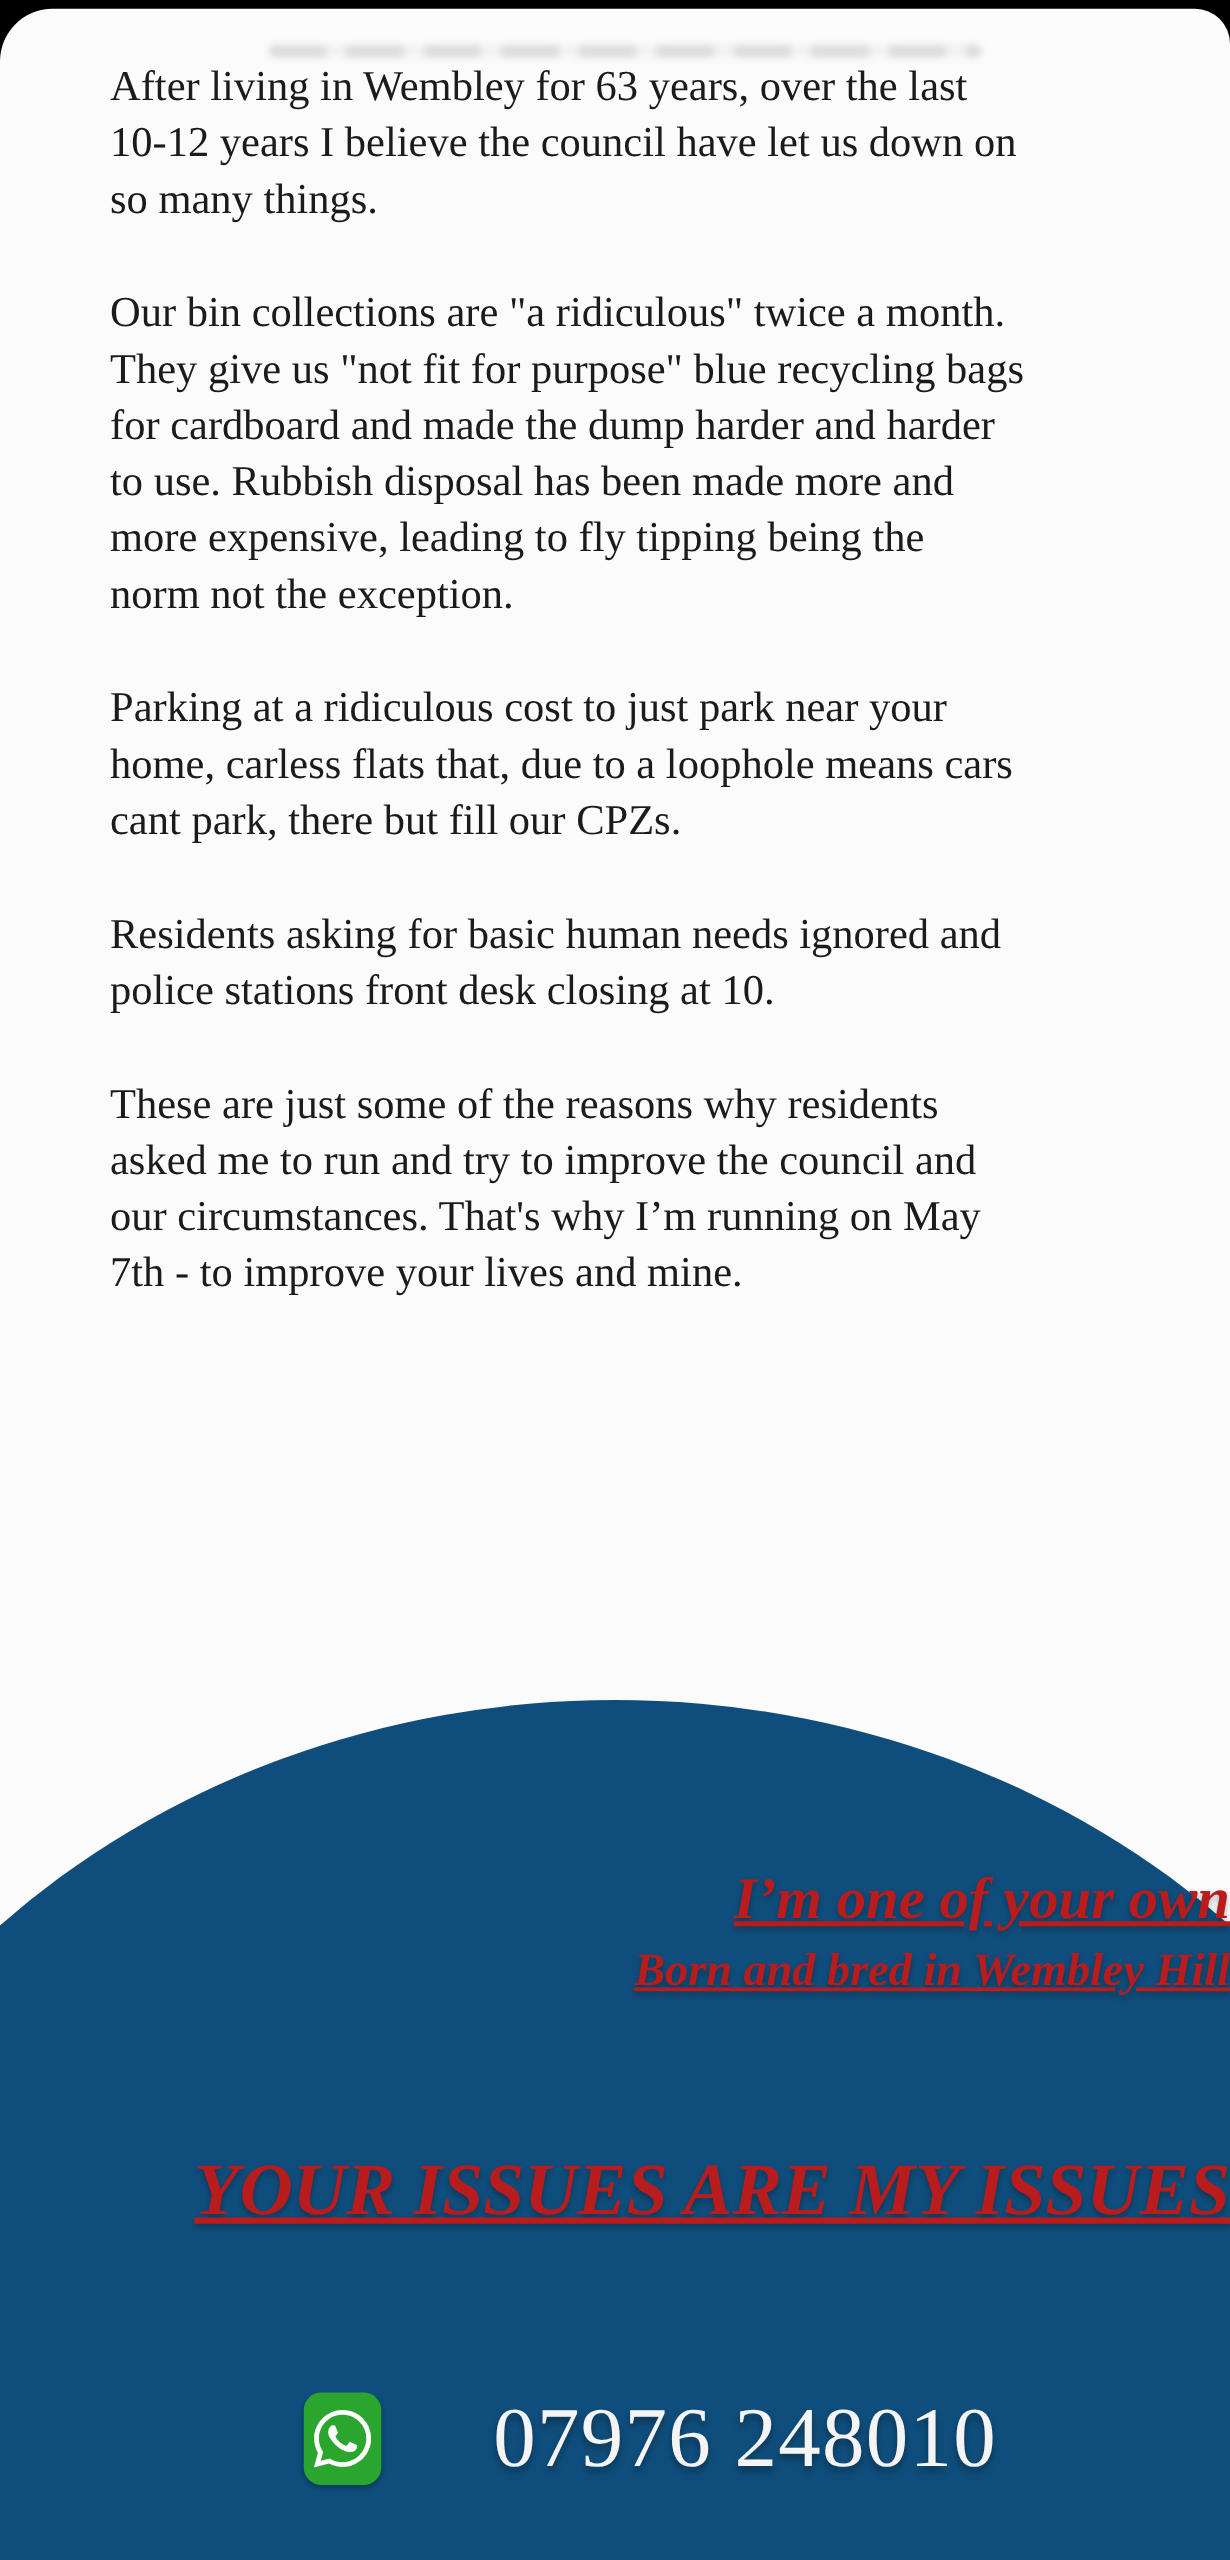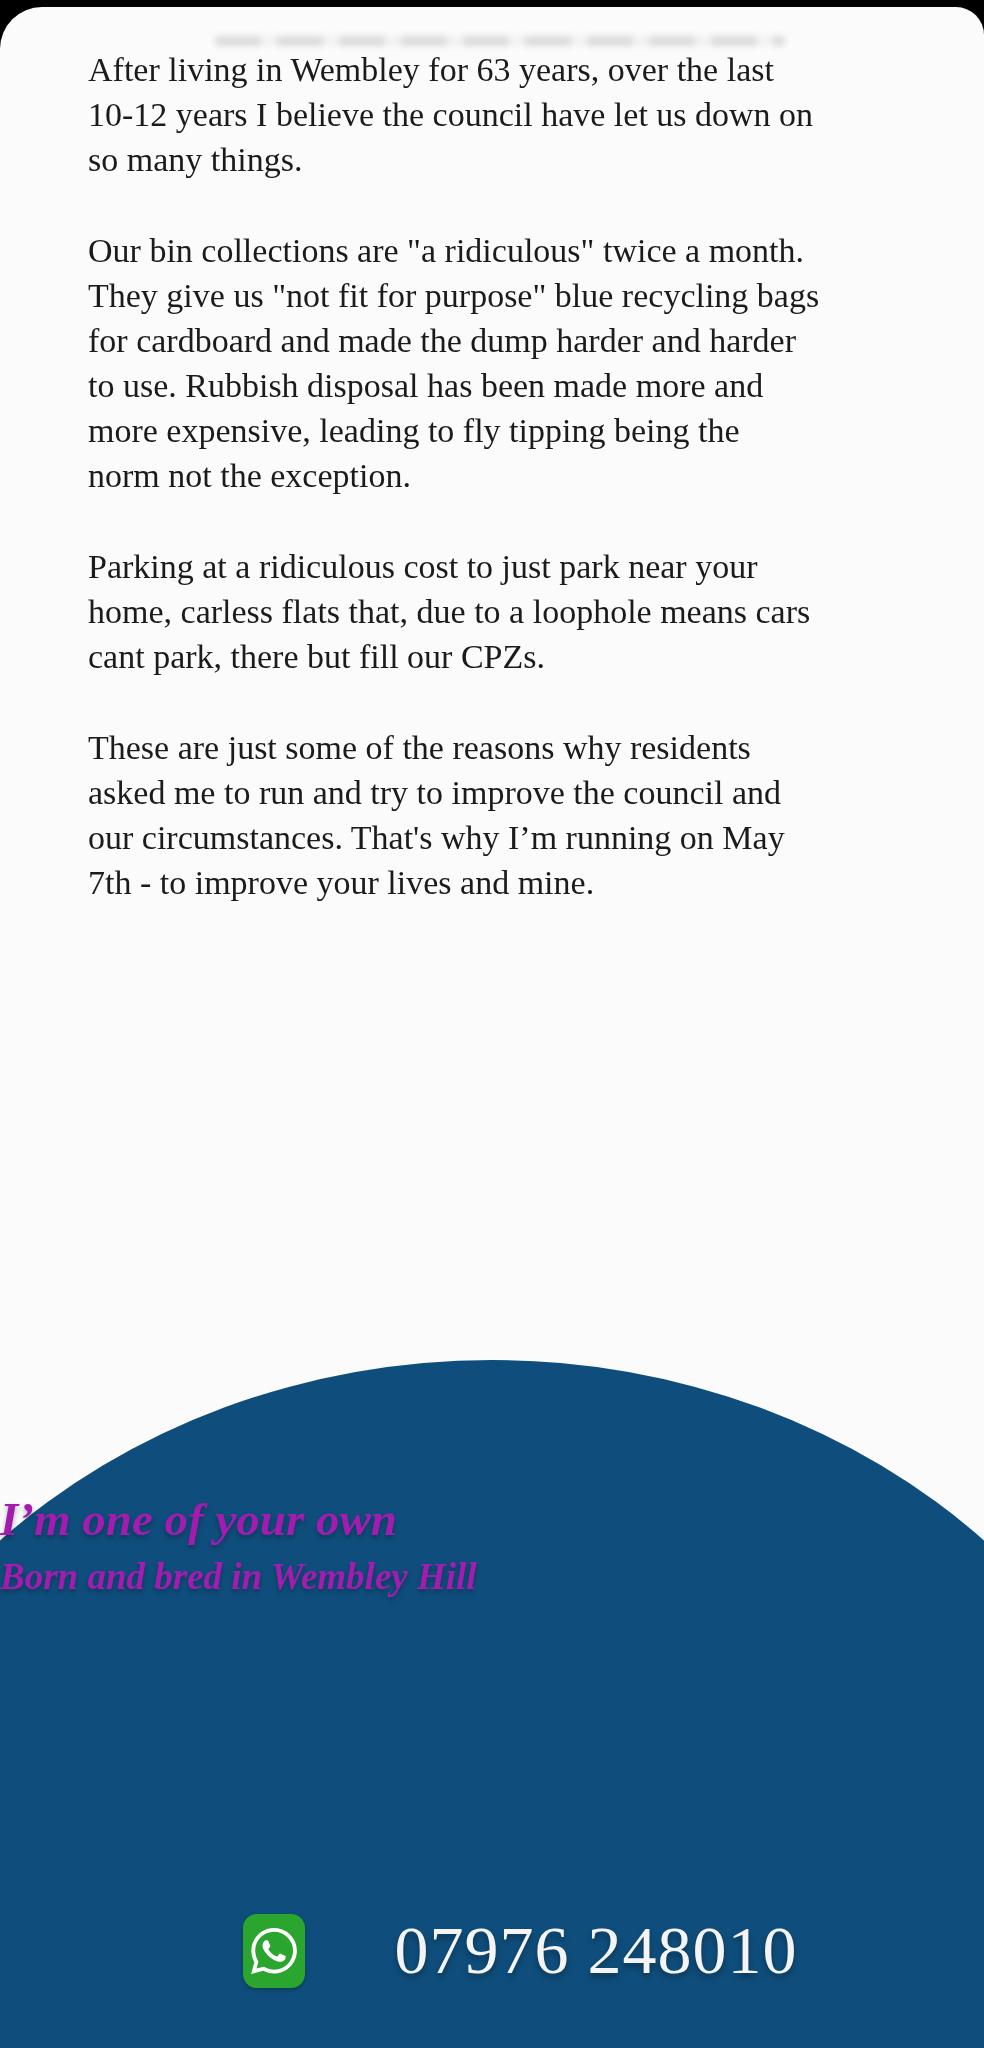--- a/index.html
+++ b/index.html
@@ -43,21 +43,21 @@
     white-space: pre-line;
   }
   
   .dome {
     position: absolute;
     left: -208px; top: 1353px;
     width: 1400px; height: 1250px;
     background: #0f4e7c;
     border-radius: 50%;
   }
-  .dome-text { position: absolute; left: 0; width: 100%; text-align: left; color: #a21caf; }
+  .dome-text { position: absolute; left: 0; width: 100%; text-align: right; color: #b91c1c; text-decoration: underline; }
   .identity-line1 {
     top: 1484px;
     font-size: 47px; line-height: 56px;
     font-weight: bold; font-style: italic;
     text-shadow: 0 3px 5px rgba(0,0,0,0.30);
   }
   .identity-line2 {
     top: 1540px;
     font-size: 37px; line-height: 60px;
     font-weight: bold; font-style: italic;
@@ -109,32 +109,35 @@
 so many things.</p>
     <p>Our bin collections are "a ridiculous" twice a month.
 They give us "not fit for purpose" blue recycling bags
 for cardboard and made the dump harder and harder
 to use. Rubbish disposal has been made more and
 more expensive, leading to fly tipping being the
 norm not the exception.</p>
     <p>Parking at a ridiculous cost to just park near your
 home, carless flats that, due to a loophole means cars
 cant park, there but fill our CPZs.</p>
+    <p>Residents asking for basic human needs ignored and
+police stations front desk closing at 10.</p>
     <p>These are just some of the reasons why residents
 asked me to run and try to improve the council and
 our circumstances. That's why I’m running on May
 7th - to improve your lives and mine.</p>
   </div>
 
   <div class="dome"></div>
 
   <div class="dome-text identity-line1">I’m one of your own</div>
 
   <div class="dome-text identity-line2">Born and bred in Wembley Hill</div>
 
+  <div class="dome-text slogan">YOUR ISSUES ARE MY ISSUES</div>
 
   <div class="phone-row">
     <div class="whatsapp-badge">
       <svg viewBox="0 0 24 24" aria-hidden="true">
         <path d="M17.472 14.382c-.297-.149-1.758-.867-2.03-.967-.273-.099-.471-.148-.67.15-.197.297-.767.966-.94 1.164-.173.199-.347.223-.644.075-.297-.15-1.255-.463-2.39-1.475-.883-.788-1.48-1.761-1.653-2.059-.173-.297-.018-.458.13-.606.134-.133.298-.347.446-.52.149-.174.198-.298.298-.497.099-.198.05-.371-.025-.52-.075-.149-.669-1.612-.916-2.207-.242-.579-.487-.5-.669-.51-.173-.008-.371-.01-.57-.01-.198 0-.52.074-.792.372-.272.297-1.04 1.016-1.04 2.479 0 1.462 1.065 2.875 1.213 3.074.149.198 2.096 3.2 5.077 4.487.709.306 1.262.489 1.694.625.712.227 1.36.195 1.871.118.571-.085 1.758-.719 2.006-1.413.248-.694.248-1.289.173-1.413-.074-.124-.272-.198-.57-.347m-5.421 7.403h-.004a9.87 9.87 0 01-5.031-1.378l-.361-.214-3.741.982.998-3.648-.235-.374a9.86 9.86 0 01-1.51-5.26c.001-5.45 4.436-9.884 9.888-9.884 2.64 0 5.122 1.03 6.988 2.898a9.825 9.825 0 012.893 6.994c-.003 5.45-4.437 9.884-9.885 9.884m8.413-18.297A11.815 11.815 0 0012.05 0C5.495 0 .16 5.335.157 11.892c0 2.096.547 4.142 1.588 5.945L.057 24l6.305-1.654a11.882 11.882 0 005.683 1.448h.005c6.554 0 11.89-5.335 11.893-11.893a11.821 11.821 0 00-3.48-8.413"></path>
       </svg>
     </div>
     <div class="phone-number">07976 248010</div>
   </div>
 

